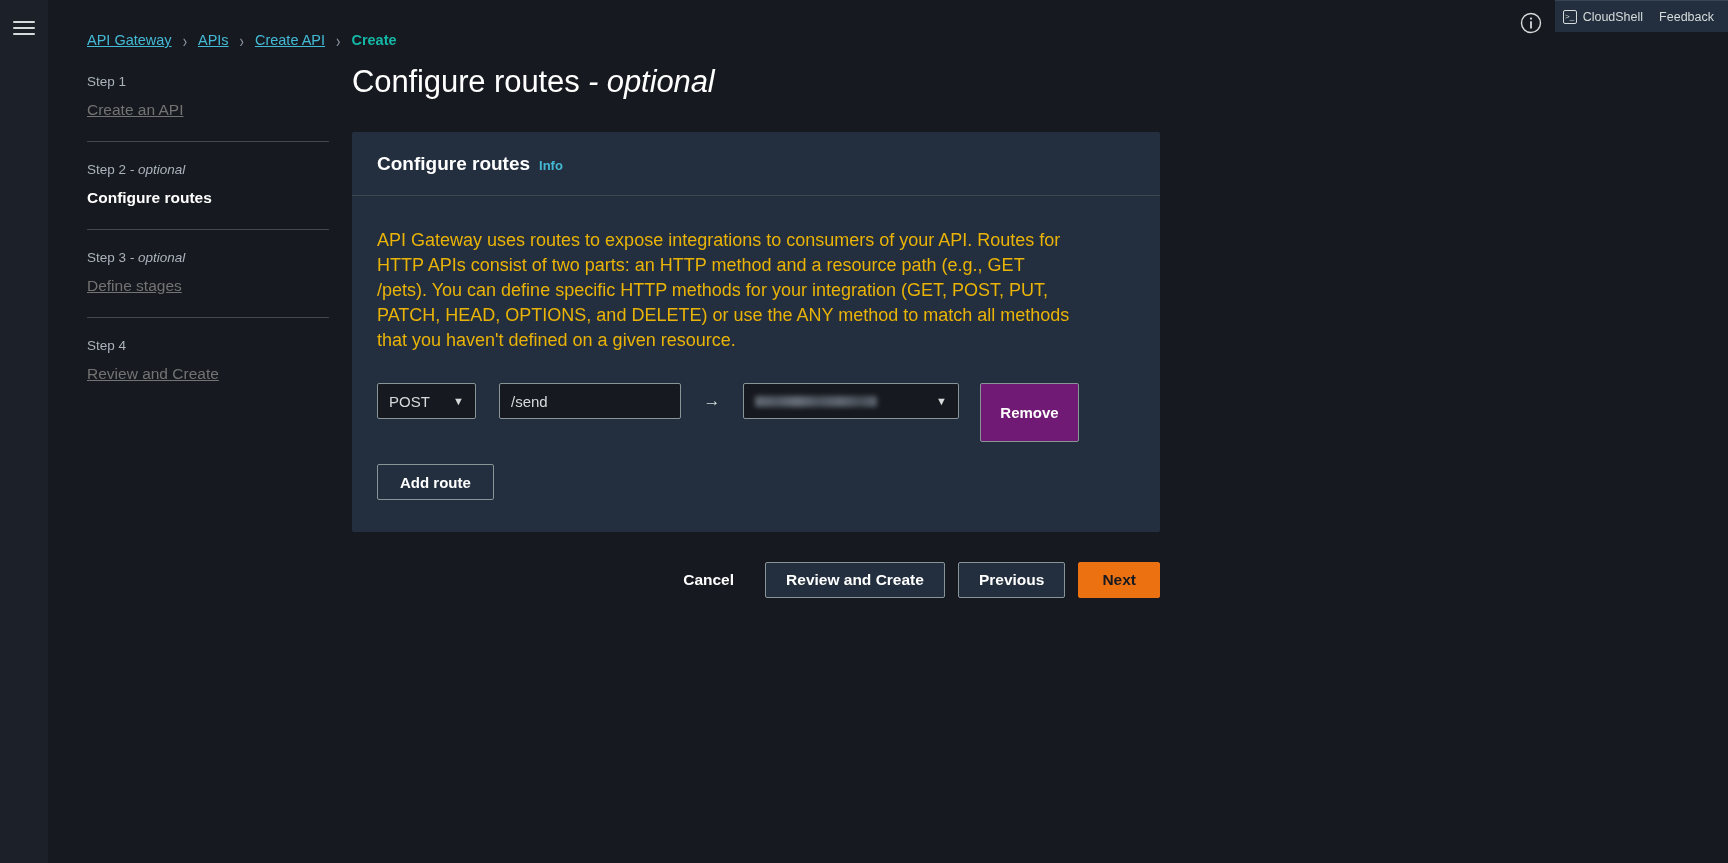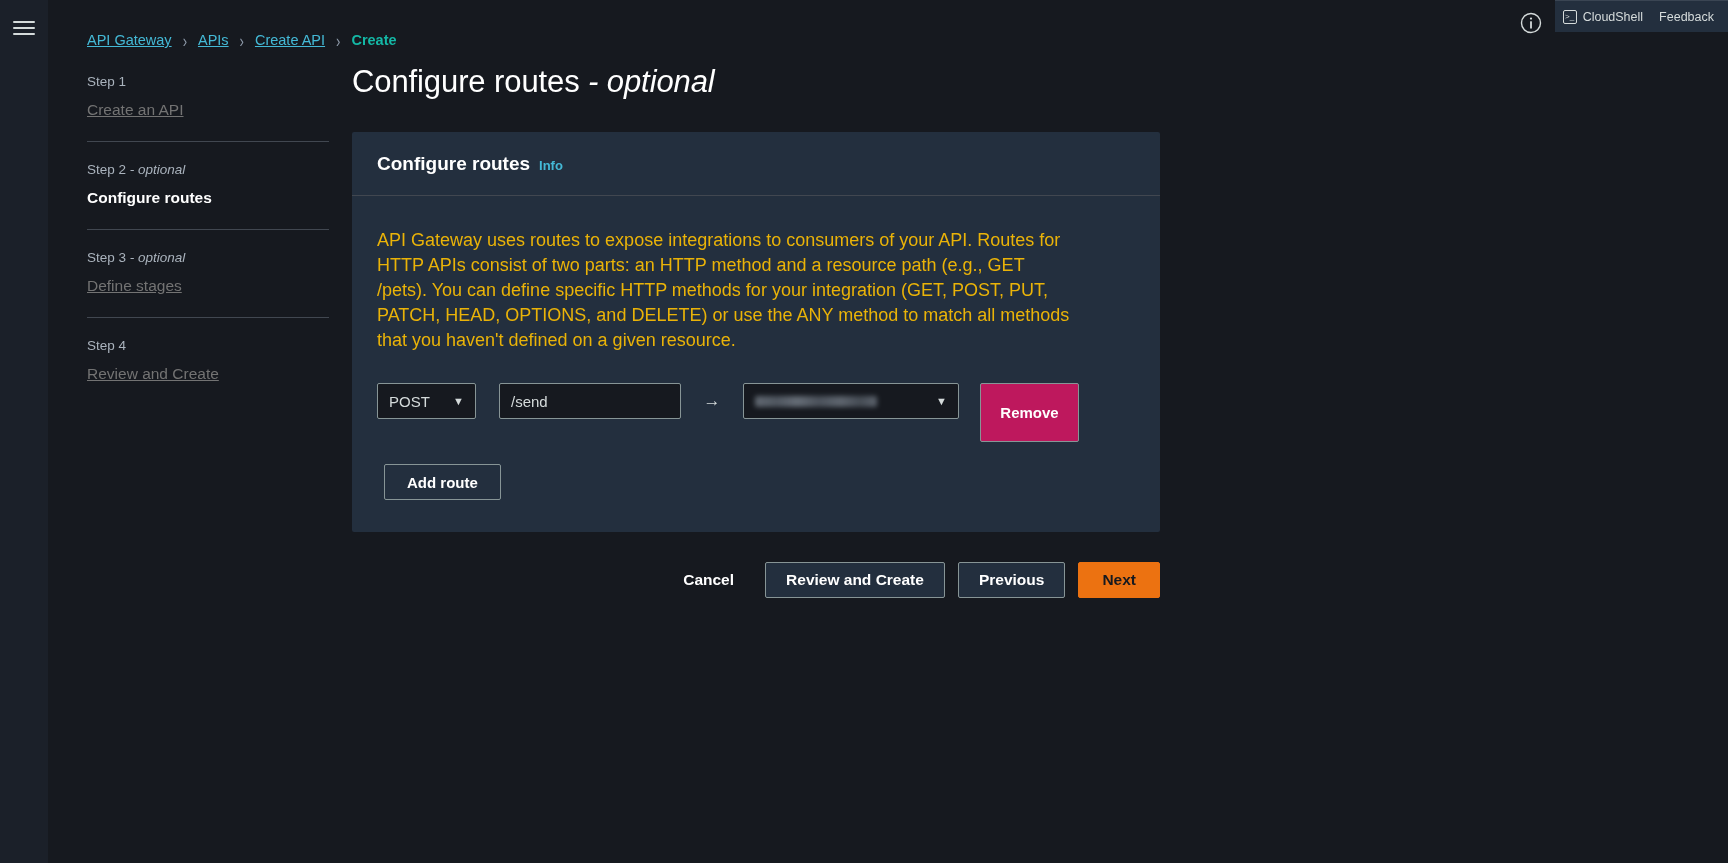--- a/index.html
+++ b/index.html
@@ -201,21 +201,21 @@
     background: linear-gradient(90deg,#6e7680 0%,#5a626c 18%,#747c86 35%,#555c66 52%,#6b737d 70%,#4e555e 86%,#69717b 100%);
     filter: blur(2.4px);
     opacity: 0.85;
   }
 
   .btn-remove {
     margin-left: 21px;
     width: 99px;
     flex: 0 0 99px;
     min-height: 36px;
-    background: #be185d;
+    background: #701a75;
     border: 1px solid #879596;
     border-radius: 2px;
     color: #ffffff;
     font-size: 15px;
     font-weight: bold;
     font-family: "Liberation Sans", sans-serif;
     cursor: pointer;
     padding: 8px 4px;
     line-height: 21px;
     word-break: break-all;
@@ -227,21 +227,20 @@
     height: 36px;
     padding: 0 22px;
     background: #232f3e;
     border: 1px solid #879596;
     border-radius: 2px;
     color: #ffffff;
     font-size: 15px;
     font-weight: bold;
     font-family: "Liberation Sans", sans-serif;
     cursor: pointer;
-    margin-left: 7px;
   }
 
   
   .actions {
     width: 808px;
     display: flex;
     justify-content: flex-end;
     align-items: center;
     gap: 13px;
     margin-top: 30px;

